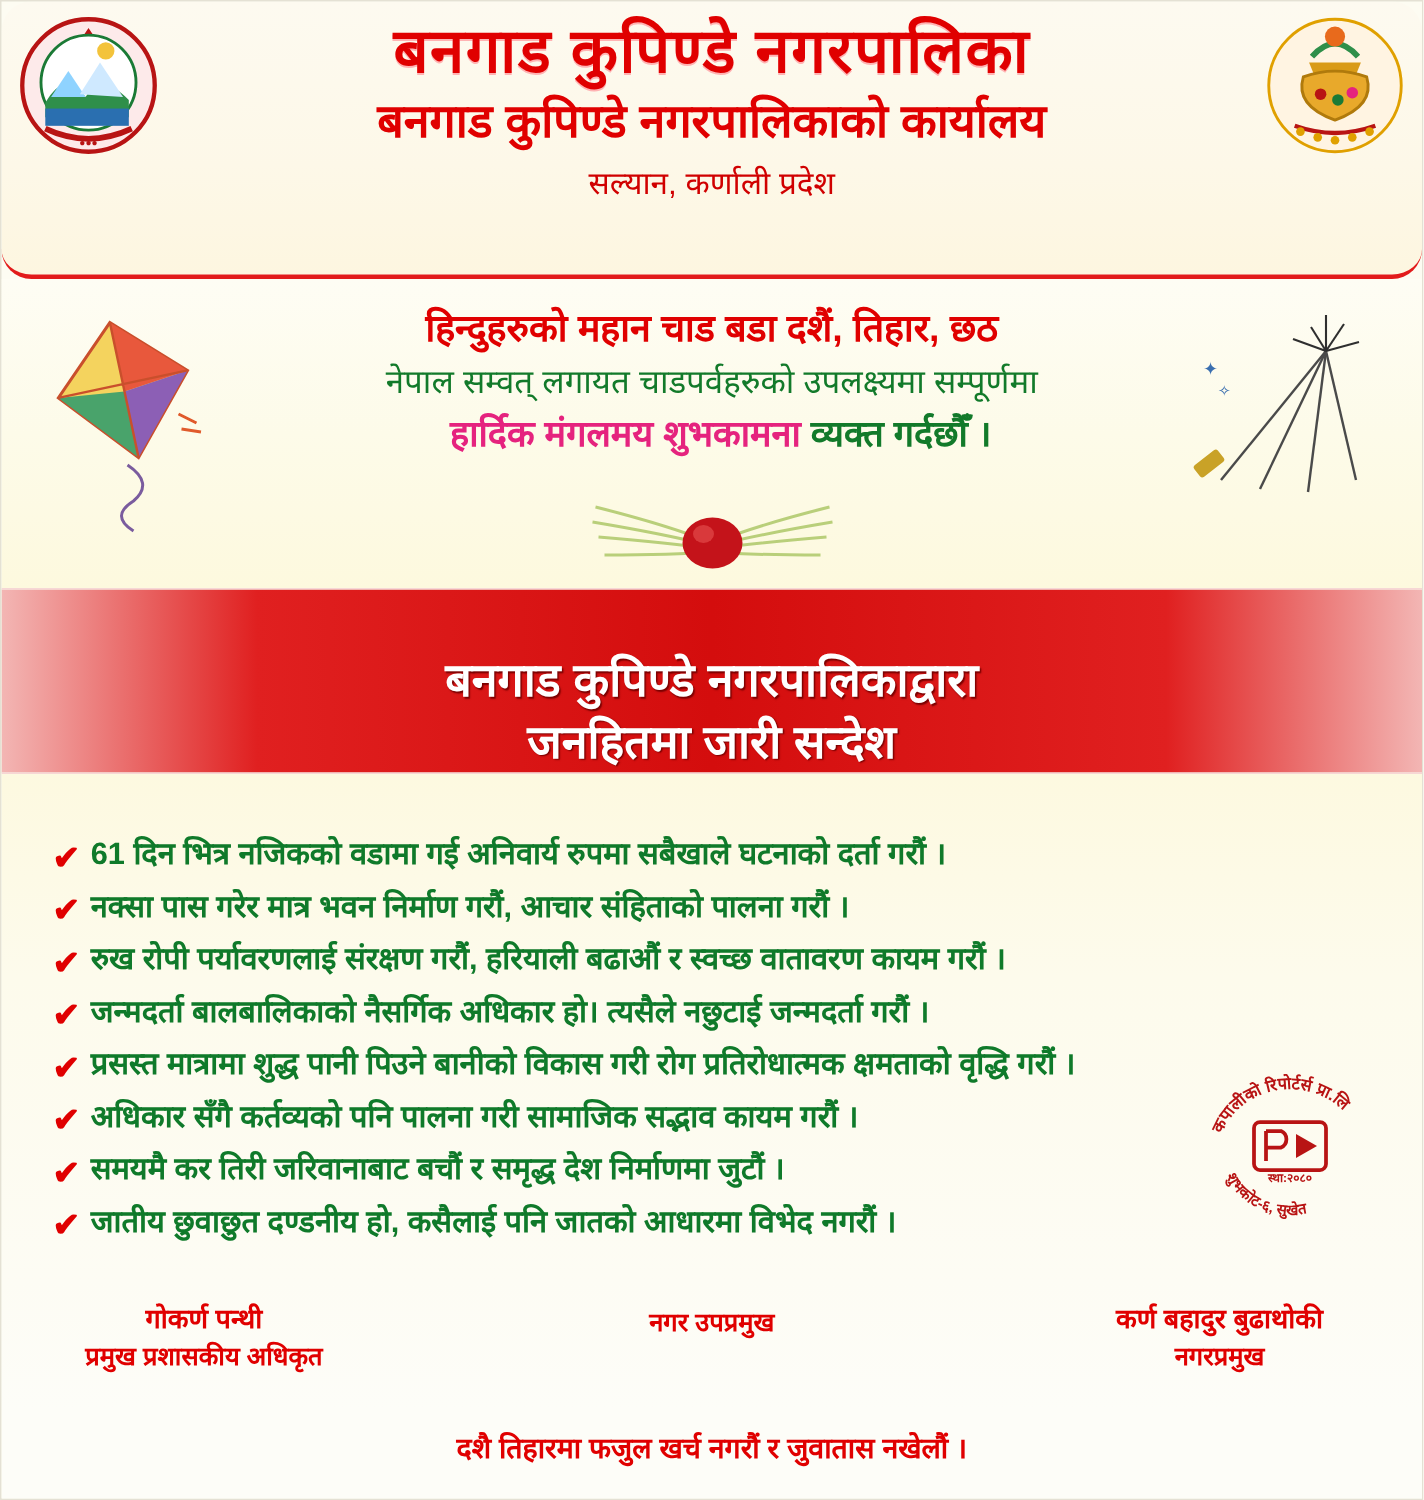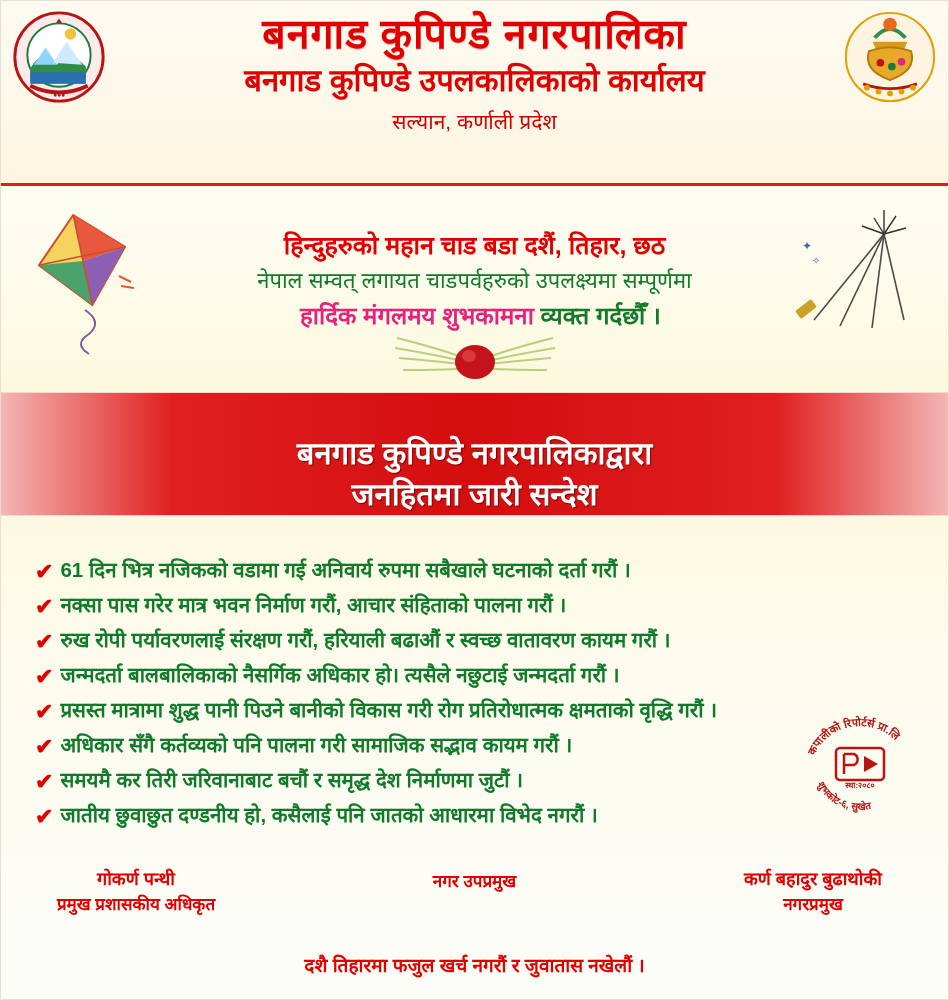--- a/index.html
+++ b/index.html
@@ -20,20 +20,21 @@
     box-sizing: border-box;
   }
 
   
   .header {
     position: relative;
     height: 182px;
     background: linear-gradient(180deg, #fdfaf0 0%, #fdf8e8 60%, #fdf6e0 100%);
     border-bottom: 3px solid #e21b1b;
     overflow: hidden;
+    border-radius: 20px;
   }
   .header-inner {
     text-align: center;
     padding-top: 10px;
   }
   .title-main {
     color: #e00000;
     font-size: 41px;
     font-weight: bold;
     letter-spacing: 1px;
@@ -65,21 +66,21 @@
 
   
   .greeting {
     position: relative;
     height: 206px;
     background: linear-gradient(180deg, #fefdf4 0%, #fdfbe9 50%, #fdf9de 100%);
     overflow: hidden;
   }
   .greet-lines {
     text-align: center;
-    padding-top: 44px;
+    padding-top: 18px;
     position: relative;
     z-index: 3;
   }
   .greet-1 {
     color: #e00000;
     font-size: 25px;
     font-weight: bold;
     line-height: 1.25;
   }
   .greet-2 {
@@ -252,21 +253,21 @@
       <path d="M22 78 q28 10 56 0" stroke="#b81414" stroke-width="3" fill="none"></path>
       <circle cx="26" cy="82" r="3" fill="#e0a000"></circle>
       <circle cx="38" cy="86" r="3" fill="#e0a000"></circle>
       <circle cx="50" cy="88" r="3" fill="#e0a000"></circle>
       <circle cx="62" cy="86" r="3" fill="#e0a000"></circle>
       <circle cx="74" cy="82" r="3" fill="#e0a000"></circle>
     </svg>
 
     <div class="header-inner">
       <div class="title-main">बनगाड कुपिण्डे  नगरपालिका</div>
-      <div class="title-sub">बनगाड कुपिण्डे उपलकालिकाको कार्यालय</div>
+      <div class="title-sub">बनगाड कुपिण्डे नगरपालिकाको कार्यालय</div>
       <div class="title-addr">सल्यान, कर्णाली प्रदेश</div>
     </div>
   </div>
 
   <div class="greeting">
 
     <svg class="kite" viewBox="0 0 120 150">
       <g transform="rotate(-12 60 55)">
         <path d="M60 8 L104 50 L60 100 L16 50 Z" fill="#f4d35e" stroke="#c94f2c" stroke-width="2"></path>
         <path d="M60 8 L104 50 L60 55 Z" fill="#e8583c"></path>

